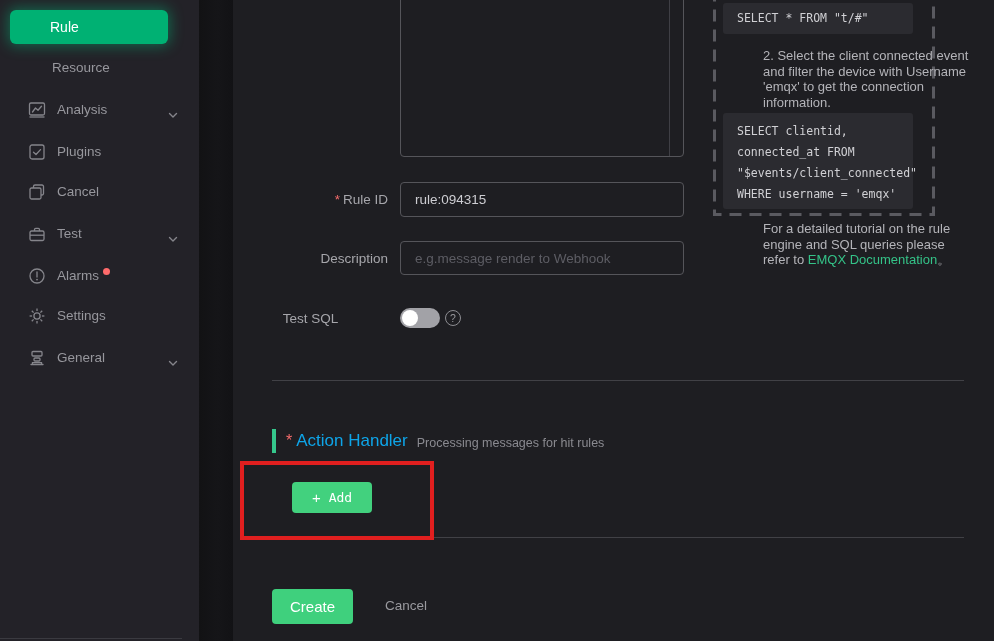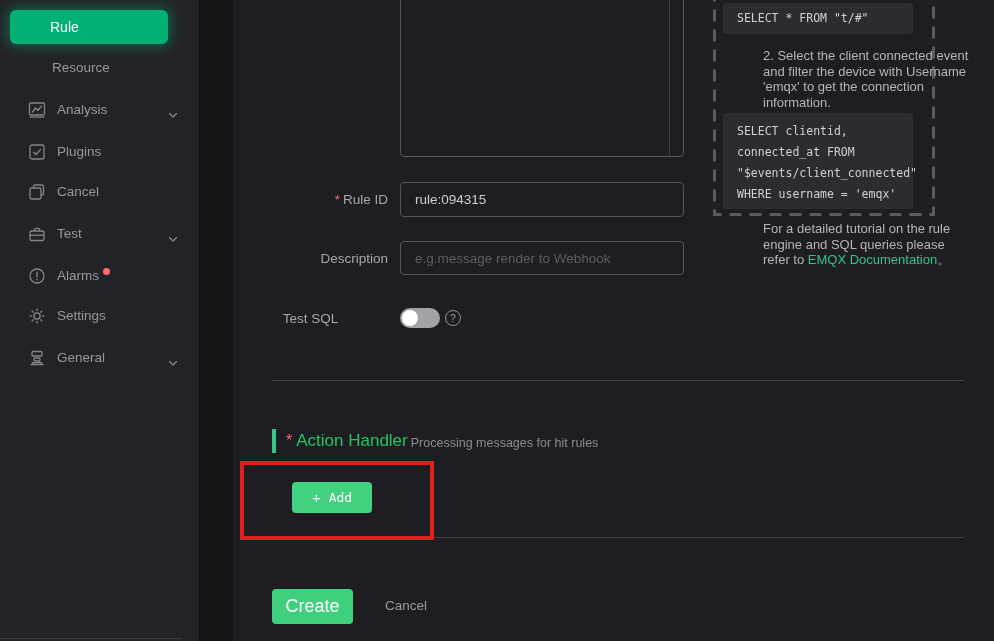--- a/index.html
+++ b/index.html
@@ -49,35 +49,35 @@
   .help-q { position:absolute; left:212px; top:310px; width:16px; height:16px;
             border-radius:50%; border:1px solid #8d8d92; color:#9a9a9f;
             font-size:10.5px; line-height:14px; text-align:center; cursor:pointer; }
 
   .divider { position:absolute; height:1px; background:#414146; left:39px; width:692px; }
 
   .section-head { position:absolute; left:39px; top:428px; height:26px;
                   display:flex; align-items:center; }
   .section-bar { width:4px; height:24px; background:#35c78c; margin-right:10px; }
   .section-star { color:#f56c6c; font-size:16px; margin-right:4px; }
-  .section-title { color:#22c55e; font-size:17px; }
-  .section-sub { color:#8a8a90; font-size:12.5px; margin-left:3px; margin-top:4px; }
+  .section-title { color:#0ea5e9; font-size:17px; }
+  .section-sub { color:#8a8a90; font-size:12.5px; margin-left:9px; margin-top:4px; }
 
   .annotation-box { position:absolute; left:7px; top:461px; width:194px; height:79px;
                     border:4px solid #e11f1f; z-index:5; pointer-events:none; }
 
   .add-btn { position:absolute; left:59px; top:482px; width:80px; height:31px;
              background:#42d17e; border-radius:4px; color:#fff; cursor:pointer;
              display:flex; align-items:center; justify-content:center; gap:8px;
              font-size:13px; z-index:2; }
   .add-btn .plus { font-size:15px; font-weight:400; }
   .add-btn .add-label { font-family:"DejaVu Sans Mono",monospace; }
 
   .create-btn { position:absolute; left:39px; top:589px; width:81px; height:35px;
-                background:#3fd07d; border-radius:4px; color:#fff; font-size:18px;
+                background:#3fd07d; border-radius:4px; color:#fff; font-size:15px;
                 border:none; cursor:pointer;
                 font-family:"Liberation Sans","DejaVu Sans",sans-serif; }
   .cancel-btn { position:absolute; left:152px; top:598px; color:#9a9a9f;
                 font-size:13.5px; cursor:pointer; }
 
   
   .dash-frame { position:absolute; left:480px; top:-16px; width:222px; height:232px; pointer-events:none; }
   .code-block { position:absolute; left:490px; width:190px; background:#2b2b30; border-radius:3px;
                 font-family:"DejaVu Sans Mono",monospace; font-size:11.5px; color:#d0d0d4; }
   .code-1 { top:3px; height:31px; line-height:31px; padding-left:14px; }

